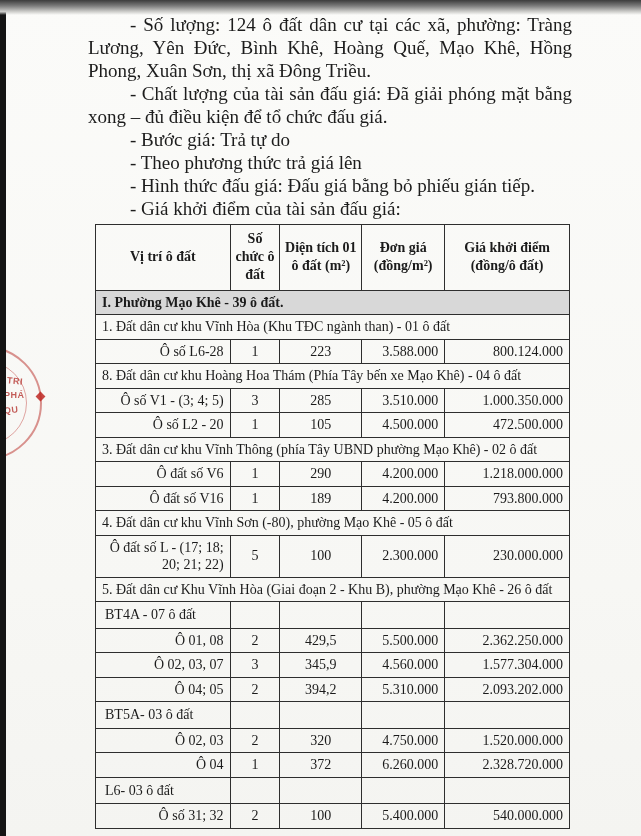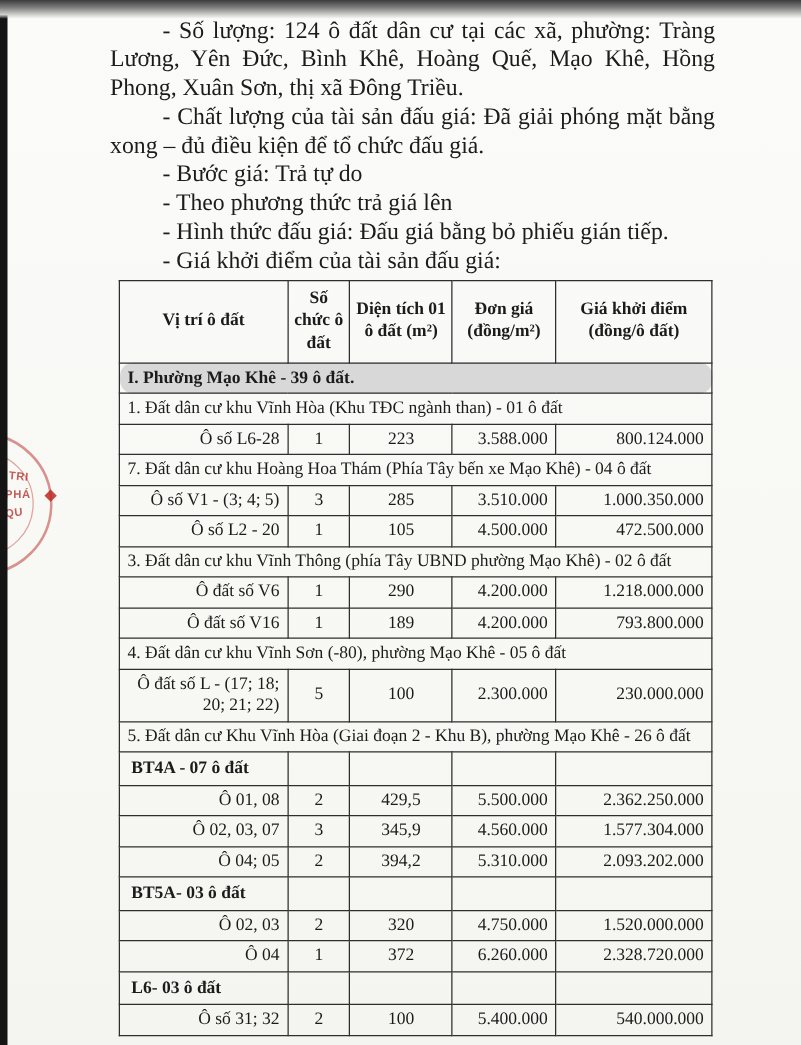--- a/index.html
+++ b/index.html
@@ -39,24 +39,24 @@
   .price-table th, .price-table td {
     border: 1px solid var(--table-border, #2e2e2e);
     padding: 2px 4px; vertical-align: middle;
   }
   .price-table th {
     font-weight: bold; text-align: center;
     padding: 5px 2px; line-height: 1.3;
   }
   .section-row td {
     background: var(--section-bg, #d8d8d8);
-    font-weight: bold; padding: 3px 6px; text-align: left; border-radius: 11px;
+    font-weight: bold; padding: 3px 6px; text-align: left;
   }
   .group-row td { font-weight: normal; padding: 3px 6px; text-align: left; }
-  .sub-row td.c0 { font-weight: bold; padding: 4px 6px 4px 9px; margin-top: 19px; }
+  .sub-row td.c0 { font-weight: normal; padding: 4px 6px 4px 9px; margin-top: 19px; }
   .data-row td.c0 { padding: 3px 6px; text-align: right; }
   .price-table td.c1, .price-table td.c2 { text-align: center; }
   .price-table td.c3, .price-table td.c4 { text-align: right; padding-right: 6px; }
   
   .stamp { position: absolute; left: 0; top: 346px; width: 64px; height: 118px; z-index: 1; }
   .ring-outer {
     position: absolute; left: -72px; top: 0; width: 114px; height: 114px;
     border: 2.5px solid rgba(190, 60, 55, 0.55); border-radius: 50%;
   }
   .ring-inner {
@@ -126,21 +126,21 @@
             <td colspan="5">1. Đất dân cư khu Vĩnh Hòa (Khu TĐC ngành than) - 01 ô đất</td>
           </tr>
           <tr class="data-row">
             <td class="c0">Ô số L6-28</td>
             <td class="c1">1</td>
             <td class="c2">223</td>
             <td class="c3">3.588.000</td>
             <td class="c4">800.124.000</td>
           </tr>
           <tr class="group-row">
-            <td colspan="5">7. Đất dân cư khu Hoàng Hoa Thám (Phía Tây bến xe Mạo Khê) - 04 ô đất</td>
+            <td colspan="5">8. Đất dân cư khu Hoàng Hoa Thám (Phía Tây bến xe Mạo Khê) - 04 ô đất</td>
           </tr>
           <tr class="data-row">
             <td class="c0">Ô số V1 - (3; 4; 5)</td>
             <td class="c1">3</td>
             <td class="c2">285</td>
             <td class="c3">3.510.000</td>
             <td class="c4">1.000.350.000</td>
           </tr>
           <tr class="data-row">
             <td class="c0">Ô số L2 - 20</td>

